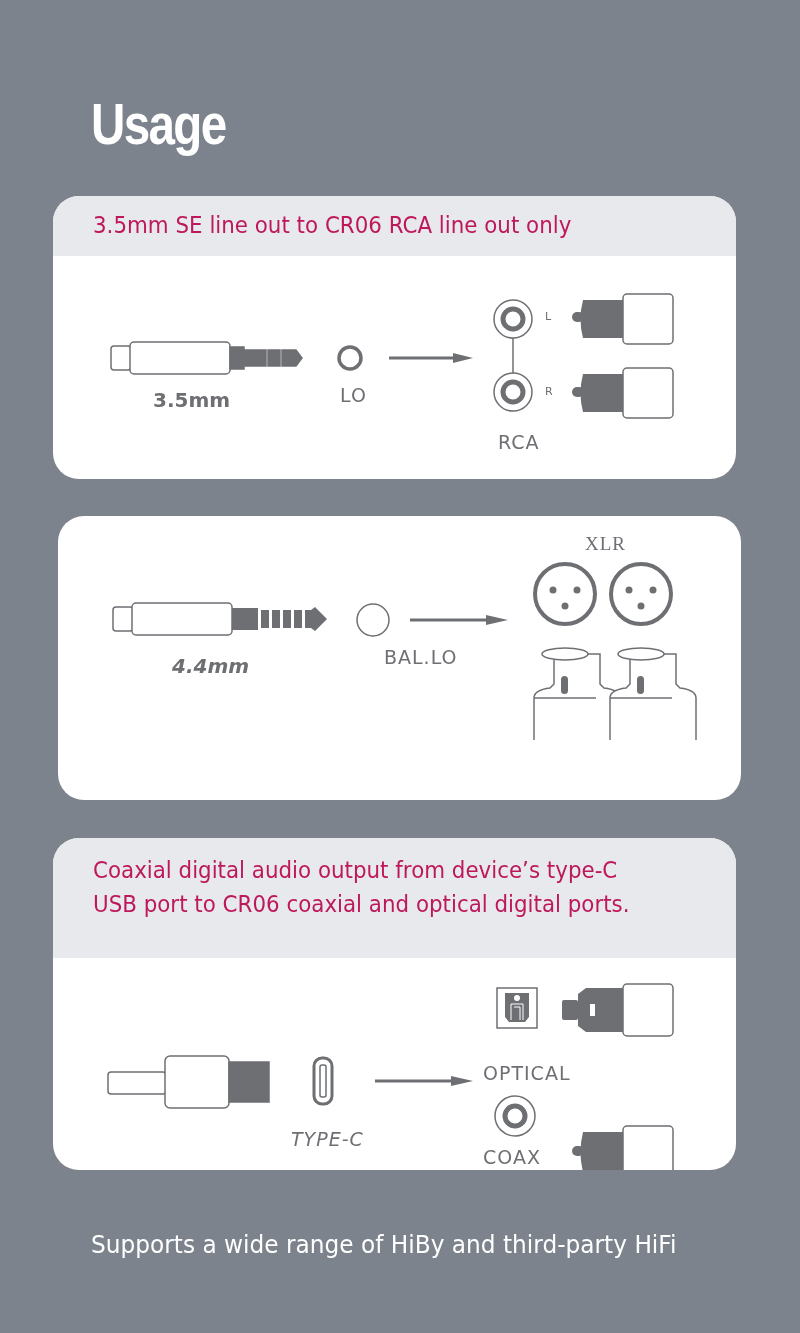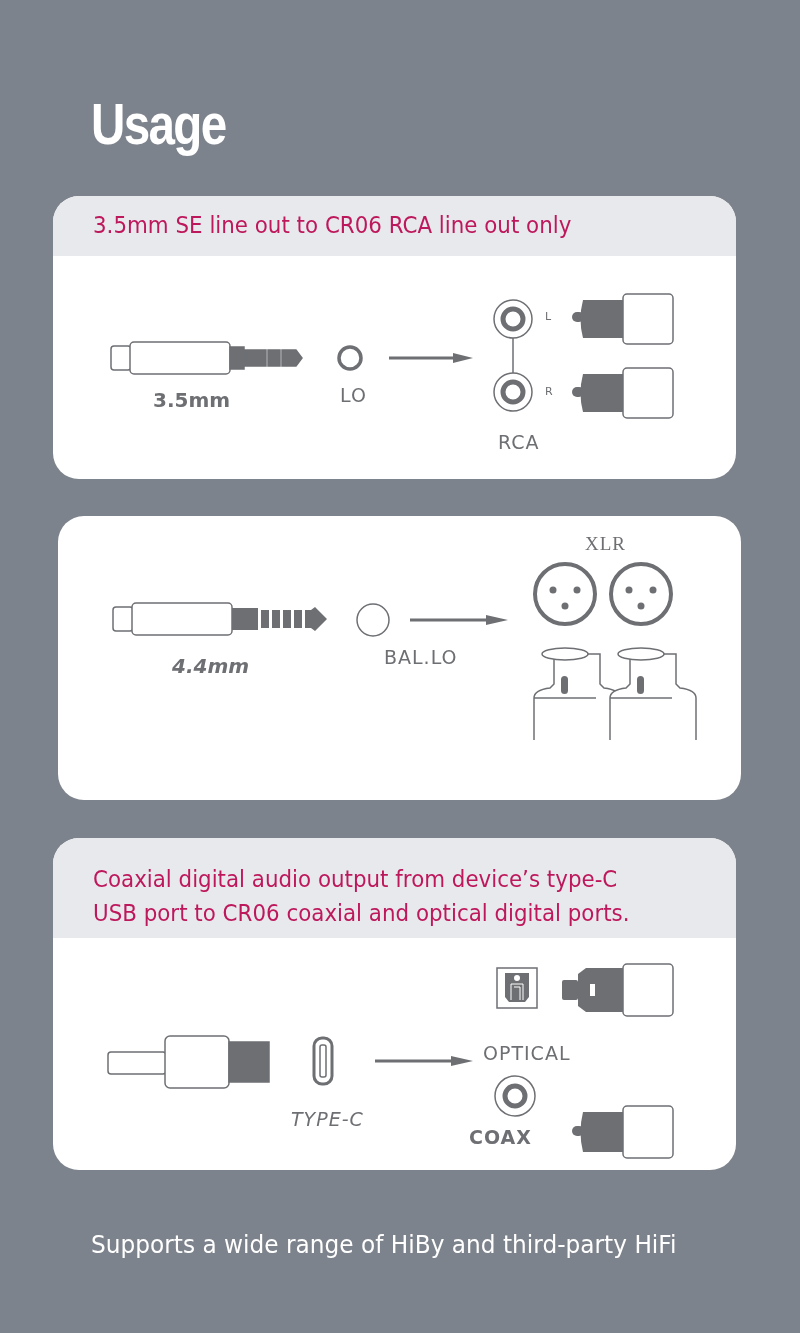--- a/index.html
+++ b/index.html
@@ -163,21 +163,21 @@
         <rect x="579" y="160" width="7" height="18" rx="3.5" fill="#6d6f73" stroke="none"></rect>
       </g>
     </svg>
     <div class="lbl-bold" style="left:114px; top:138px;font-style:italic;">4.4mm</div>
     <div class="lbl" style="left:286px; top:130px;margin-left:40px;">BAL.LO</div>
     <div class="lbl" style="left:527px; top:17px;font-family:Liberation Serif, serif;">XLR</div>
   </div>
 </div>
 
 <div class="card" style="left:53px; top:838px; width:683px; height:332px;">
-  <div class="card-head" style="height:100px; padding-top:24px;">
+  <div class="card-head" style="height:120px; padding-top:15px;">
     <span>Coaxial digital audio output from device’s type-C</span>
     <span>USB port to CR06 coaxial and optical digital ports.</span>
   </div>
   <div class="card-body" style="height:232px;">
     <svg width="683" height="232" viewBox="0 0 683 232">
 
       <g stroke="#6d6f73" stroke-width="1.5" fill="#fff">
         <rect x="55" y="114" width="58" height="22" rx="3"></rect>
         <rect x="112" y="98" width="64" height="52" rx="5"></rect>
         <rect x="176" y="104" width="40" height="40" fill="#6d6f73"></rect>
@@ -213,17 +213,17 @@
       </g>
 
       <g>
         <rect x="519" y="188" width="12" height="10" rx="5" fill="#6d6f73"></rect>
         <path d="M530 174 h40 v40 h-40 q-5 -20 0 -40 z" fill="#6d6f73"></path>
         <rect x="570" y="168" width="50" height="52" rx="4" fill="#fff" stroke="#6d6f73" stroke-width="1.5"></rect>
       </g>
     </svg>
     <div class="lbl" style="left:238px; top:170px;font-style:italic;">TYPE-C</div>
     <div class="lbl" style="left:430px; top:104px;">OPTICAL</div>
-    <div class="lbl" style="left:416px; top:188px;font-weight:bold;">COAX</div>
+    <div class="lbl" style="left:430px; top:188px;">COAX</div>
   </div>
 </div>
 
 <div class="footer">Supports a wide range of HiBy and third-party HiFi</div>
 
 </body></html>

